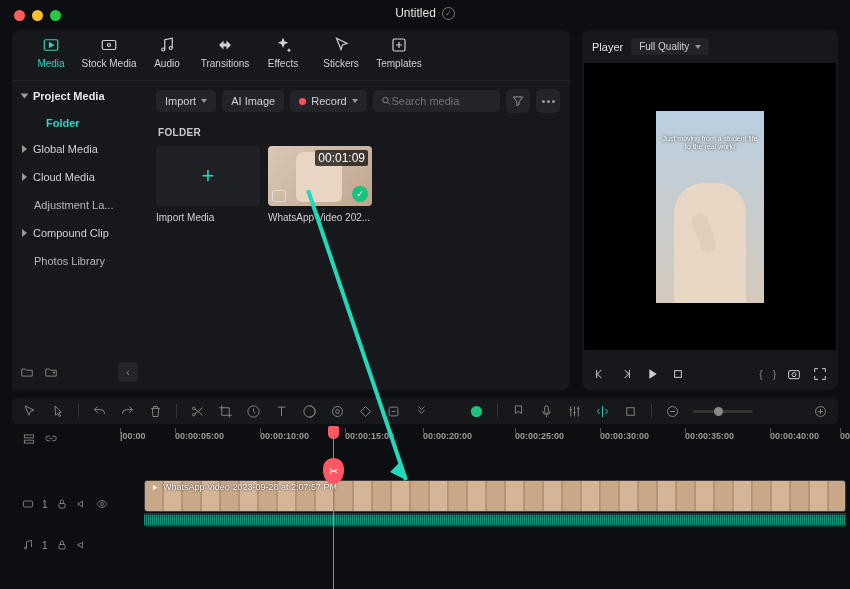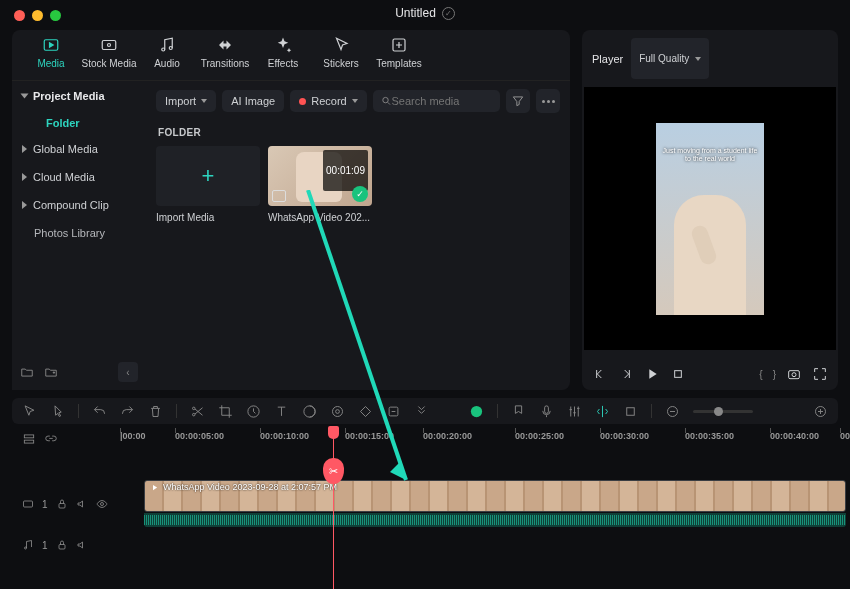--- a/index.html
+++ b/index.html
@@ -41,30 +41,30 @@
 .search input{background:transparent;border:none;outline:none;color:#cfd1d4;font-size:11px;width:100%;}
 .tool-icon{width:24px;height:24px;background:#22242a;border-radius:5px;display:flex;align-items:center;justify-content:center;cursor:pointer;color:#999;}
 .dots{display:flex;gap:2px;} .dots span{width:3px;height:3px;background:#999;border-radius:50%;}
 
 .folder-label{font-size:10px;font-weight:600;color:#c7c9cc;letter-spacing:0.3px;margin:14px 0 8px 2px;}
 .thumbs{display:flex;gap:8px;}
 .thumb{width:104px;}
 .thumb-box{width:104px;height:60px;background:#1f2126;border-radius:4px;position:relative;display:flex;align-items:center;justify-content:center;cursor:pointer;overflow:hidden;}
 .plus{color:#2dd4bf;font-size:22px;font-weight:300;}
 .thumb-label{font-size:10px;color:#cfd1d4;margin-top:6px;white-space:nowrap;overflow:hidden;text-overflow:ellipsis;}
-.duration{position:absolute;top:4px;right:4px;background:rgba(0,0,0,0.7);color:#fff;font-size:10px;padding:15px 3px;border-radius:2px;}
+.duration{position:absolute;top:4px;right:4px;background:rgba(0,0,0,0.7);color:#fff;font-size:12px;padding:1px 3px;border-radius:2px;}
 .check-badge{position:absolute;bottom:4px;right:4px;width:16px;height:16px;background:#19c37d;border-radius:50%;display:flex;align-items:center;justify-content:center;color:#fff;font-size:9px;}
 .corner-badge{position:absolute;bottom:4px;left:4px;width:14px;height:12px;border:1px solid #ddd;border-radius:2px;}
 .vid-thumb{position:absolute;inset:0;background:linear-gradient(135deg,#d9c8b5,#c0a58e);}
 .vid-face{position:absolute;left:28px;top:6px;width:46px;height:50px;background:#e8d5c3;border-radius:8px 8px 6px 6px;}
 
 
 .player-head{display:flex;align-items:center;gap:8px;padding:8px 10px;font-size:11px;}
 .player-head .label{color:#e5e5e7;}
-.quality{background:#22242a;border-radius:4px;padding:15px 8px;display:flex;align-items:center;gap:6px;cursor:pointer;font-size:10px;}
+.quality{background:#22242a;border-radius:4px;padding:3px 8px;display:flex;align-items:center;gap:6px;cursor:pointer;font-size:10px;}
 .preview{flex:1;background:#000;display:flex;align-items:center;justify-content:center;position:relative;margin:0 2px;}
 .preview-portrait{width:108px;height:192px;background:linear-gradient(#b9cfe2,#d5c9bc);position:relative;overflow:hidden;}
 .preview-caption{position:absolute;top:24px;left:4px;right:4px;color:#fff;font-size:7px;text-align:center;text-shadow:0 0 3px #000;line-height:1.2;}
 .preview-face{position:absolute;bottom:0;left:18px;width:72px;height:120px;background:#e8d7c4;border-radius:30px 30px 0 0;}
 .p-hand{position:absolute;bottom:50px;left:40px;width:16px;height:40px;background:#e0ceb9;transform:rotate(-20deg);border-radius:8px;}
 
 .player-ctrl{padding:8px 10px;font-size:10px;}
 .slider-row{display:flex;align-items:center;gap:8px;}
 .slider{flex:1;height:3px;background:#2a2c31;border-radius:2px;position:relative;}
 .slider-fill{height:100%;width:16%;background:#2dd4bf;border-radius:2px;}
@@ -183,20 +183,23 @@
           <span>Project Media</span>
         </div>
         <div class="folder-active">Folder</div>
         <div class="side-item">
             <span class="chev"></span>
             <span>Global Media</span>
           </div>
         <div class="side-item">
             <span class="chev"></span>
             <span>Cloud Media</span>
+          </div>
+        <div class="side-item sub">
+            <span>Adjustment La...</span>
           </div>
         <div class="side-item">
             <span class="chev"></span>
             <span>Compound Clip</span>
           </div>
         <div class="side-item sub">
             <span>Photos Library</span>
           </div>
         <div class="side-foot">
           <svg class="mini-icon" viewBox="0 0 24 24" fill="none" stroke="currentColor" stroke-width="1.6">

